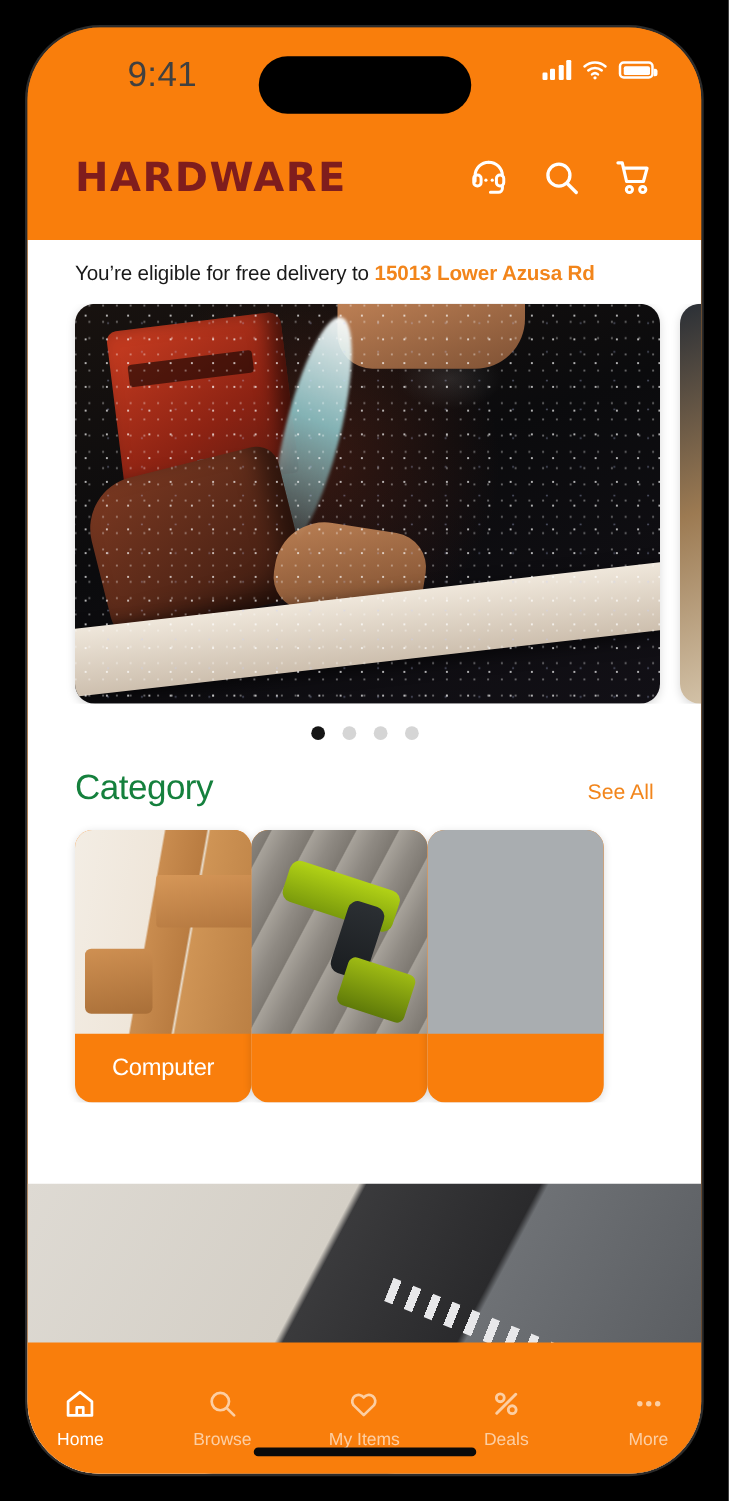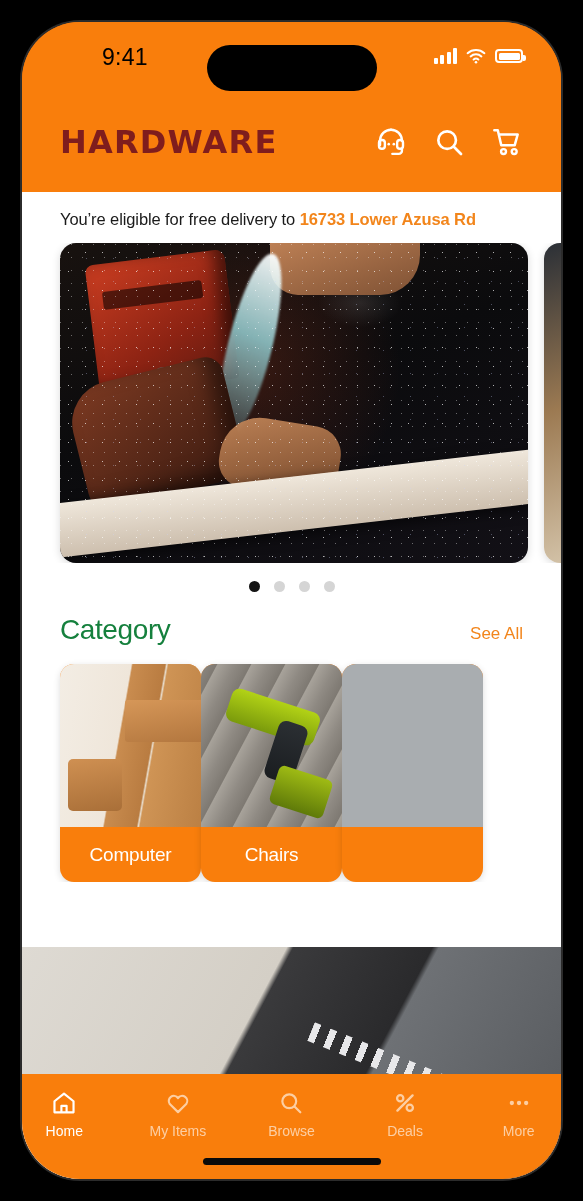--- a/index.html
+++ b/index.html
@@ -32,22 +32,22 @@
     left: 0; top: 0;
     width: 100%;
     height: 70px;
     background: #f97e0c;
     z-index: 30;
   }
   #status-time {
     position: absolute;
     left: 80px;
     top: 22px;
-    color: #000000;
-    font-size: 23px;
+    color: #404040;
+    font-size: 28px;
     font-weight: 500;
     letter-spacing: 0.3px;
   }
   #dynamic-island {
     position: absolute;
     left: 185px;
     top: 23px;
     width: 170px;
     height: 46px;
     background: #000000;
@@ -359,21 +359,21 @@
   }
 
   
   #bottom-nav {
     position: absolute;
     left: 0; bottom: 0;
     width: 100%;
     height: 105px;
     background: #f97e0c;
     display: flex;
-    align-items: flex-start;
+    align-items: center;
     padding-top: 16px;
     z-index: 40;
     gap: 29px;
   }
   .nav-item {
     flex: 1;
     display: flex;
     flex-direction: column;
     align-items: center;
     gap: 7px;
@@ -397,21 +397,21 @@
   }
 </style>
 </head>
 <body>
 
 <div id="phone-frame">
 
   <div id="content">
 
     <div id="delivery-banner">
-      <span>You’re eligible for free delivery to </span><span id="delivery-address">16733 Lower Azusa Rd</span>
+      <span>You’re eligible for free delivery to </span><span id="delivery-address">15013 Lower Azusa Rd</span>
     </div>
 
     <div id="hero-carousel">
       <div id="hero-track">
         <div class="hero-card workshop">
           <div class="hand-top"></div>
           <div class="tool-body"></div>
           <div class="tool-barrel"></div>
           <div class="spark-arc"></div>
           <div class="glove"></div>
@@ -439,21 +439,20 @@
       <div class="cat-card">
         <div class="cat-thumb thumb-lumber"></div>
         <div class="cat-label">Computer</div>
       </div>
       <div class="cat-card">
         <div class="cat-thumb thumb-drill">
           <div class="drill-body"></div>
           <div class="drill-grip"></div>
           <div class="drill-batt"></div>
         </div>
-        <div class="cat-label">Chairs</div>
       </div>
       <div class="cat-card">
         <div class="cat-thumb thumb-gray"></div>
         <div class="cat-label"></div>
       </div>
     </div>
 
     <div id="bottom-banner"></div>
   </div>
 
@@ -506,30 +505,30 @@
   <div id="bottom-nav">
     <div class="nav-item active">
       <svg class="nav-icon" viewBox="0 0 24 24">
         <path d="M3.2 10.4 12 3.4l8.8 7v10.2H3.2z" fill="none" stroke="#fff" stroke-width="2" stroke-linejoin="round"></path>
         <path d="M9.6 20.6v-6h4.8v6" fill="none" stroke="#fff" stroke-width="2" stroke-linejoin="round"></path>
       </svg>
       <span class="nav-label">Home</span>
     </div>
     <div class="nav-item">
       <svg class="nav-icon" viewBox="0 0 24 24">
-        <path d="M12 20.4 4.4 13A4.7 4.7 0 0 1 12 7.4 4.7 4.7 0 0 1 19.6 13z" fill="none" stroke="#fff" stroke-width="2" stroke-linejoin="round"></path>
-      </svg>
-      <span class="nav-label">My Items</span>
+        <circle cx="10.4" cy="10.4" r="6.4" fill="none" stroke="#fff" stroke-width="2"></circle>
+        <line x1="15.2" y1="15.2" x2="20.6" y2="20.6" stroke="#fff" stroke-width="2" stroke-linecap="round"></line>
+      </svg>
+      <span class="nav-label">Browse</span>
     </div>
     <div class="nav-item">
       <svg class="nav-icon" viewBox="0 0 24 24">
-        <circle cx="10.4" cy="10.4" r="6.4" fill="none" stroke="#fff" stroke-width="2"></circle>
-        <line x1="15.2" y1="15.2" x2="20.6" y2="20.6" stroke="#fff" stroke-width="2" stroke-linecap="round"></line>
-      </svg>
-      <span class="nav-label">Browse</span>
+        <path d="M12 20.4 4.4 13A4.7 4.7 0 0 1 12 7.4 4.7 4.7 0 0 1 19.6 13z" fill="none" stroke="#fff" stroke-width="2" stroke-linejoin="round"></path>
+      </svg>
+      <span class="nav-label">My Items</span>
     </div>
     <div class="nav-item">
       <svg class="nav-icon" viewBox="0 0 24 24">
         <line x1="19" y1="5" x2="5" y2="19" stroke="#fff" stroke-width="2.2" stroke-linecap="round"></line>
         <circle cx="7.6" cy="7.6" r="2.9" fill="none" stroke="#fff" stroke-width="2.1"></circle>
         <circle cx="16.4" cy="16.4" r="2.9" fill="none" stroke="#fff" stroke-width="2.1"></circle>
       </svg>
       <span class="nav-label">Deals</span>
     </div>
     <div class="nav-item">

